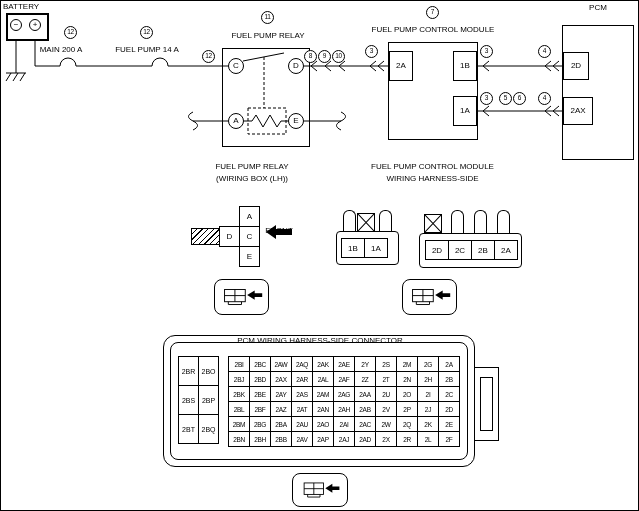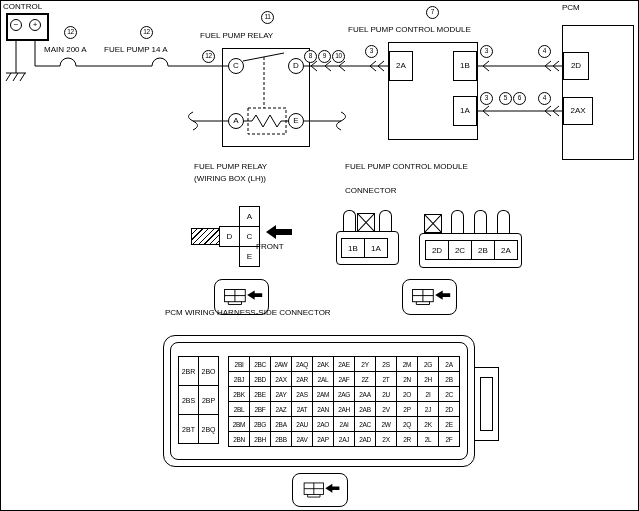--- a/index.html
+++ b/index.html
@@ -1,21 +1,21 @@
 <!DOCTYPE html>
 <html><head>
 <meta charset="utf-8">
 <style>
   *{margin:0;padding:0;box-sizing:border-box}
   body{background:#fff}
   .stage{position:relative;width:639px;height:511px;background:#fff;color:#000;
          font-family:"Liberation Sans",sans-serif;box-shadow:inset 0 0 0 1px #000;overflow:hidden}
   .lines{position:absolute;left:0;top:0}
   .txt{position:absolute;font-size:8px;line-height:10px;white-space:nowrap}
-  .ctr{}
+  .ctr{text-align:center}
   .callout{position:absolute;width:13px;height:13px;border:1px solid #000;border-radius:50%;
            background:#fff;display:flex;align-items:center;justify-content:center;
            font-size:6.5px;line-height:1;letter-spacing:-0.3px}
   .obox{position:absolute;border:1.5px solid #000;background:transparent}
   .tcirc{position:absolute;width:16px;height:16px;border:1px solid #000;border-radius:50%;background:#fff;
          display:flex;align-items:center;justify-content:center;font-size:8px;line-height:1}
   .bterm{position:absolute;width:12px;height:12px;border:1px solid #000;border-radius:50%;background:#fff;
          display:flex;align-items:center;justify-content:center;font-size:8px;line-height:1}
   .pin{position:absolute;border:1px solid #000;background:#fff;display:flex;align-items:center;
        justify-content:center;font-size:8px;line-height:1}
@@ -59,27 +59,27 @@
       <rect x="248" y="108" width="38" height="26" stroke-dasharray="3,2"></rect>
       <path d="M193,112 c-6,3 -6,6 0,9 c6,3 6,6 0,9"></path>
       <path d="M341,112 c6,3 6,6 0,9 c-6,3 -6,6 0,9"></path>
       <path d="M317,61 L311,66 L317,71 M331,61 L325,66 L331,71 M345,61 L339,66 L345,71"></path>
       <path d="M376,61 L370,66 L376,71 M384,61 L378,66 L384,71"></path>
       <path d="M489,61 L483,66 L489,71 M551,61 L545,66 L551,71 M559,61 L553,66 L559,71"></path>
       <path d="M489,106 L483,111 L489,116 M551,106 L545,111 L551,116 M559,106 L553,111 L559,116"></path>
     </g>
   </svg>
 
-  <div class="txt" style="left:3px;top:2px">CONTROL</div>
+  <div class="txt" style="left:3px;top:2px">BATTERY</div>
   <div class="obox" style="left:6px;top:13px;width:43px;height:28px;border-width:2px"></div>
   <div class="bterm" style="left:10px;top:19px">−</div>
   <div class="bterm" style="left:29px;top:19px">+</div>
 
   <div class="callout" style="left:64px;top:26px">12</div>
-  <div class="txt ctr" style="left:44px;top:45px;width:66px">MAIN 200 A</div>
+  <div class="txt ctr" style="left:28px;top:45px;width:66px">MAIN 200 A</div>
   <div class="callout" style="left:140px;top:26px">12</div>
   <div class="txt ctr" style="left:104px;top:45px;width:86px">FUEL PUMP 14 A</div>
   <div class="callout" style="left:202px;top:50px">12</div>
 
   <div class="callout" style="left:261px;top:11px">11</div>
   <div class="txt ctr" style="left:200px;top:31px;width:136px">FUEL PUMP RELAY</div>
   <div class="obox" style="left:222px;top:48px;width:88px;height:99px"></div>
   <div class="tcirc" style="left:228px;top:58px">C</div>
   <div class="tcirc" style="left:288px;top:58px">D</div>
   <div class="tcirc" style="left:228px;top:113px">A</div>
@@ -112,24 +112,24 @@
   <div class="txt ctr" style="left:194px;top:162px;width:116px">FUEL PUMP RELAY</div>
   <div class="txt ctr" style="left:194px;top:174px;width:116px">(WIRING BOX (LH))</div>
   <div class="hatch" style="left:191px;top:228px;width:29px;height:17px"></div>
   <div class="pcell" style="left:239px;top:206px">A</div>
   <div class="pcell" style="left:219px;top:226px">D</div>
   <div class="pcell" style="left:239px;top:226px">C</div>
   <div class="pcell" style="left:239px;top:246px">E</div>
   <svg class="arrowsvg" style="left:266px;top:224px" width="26" height="16">
     <polygon points="0,8 10,1 10,5 26,5 26,11 10,11 10,15" fill="#000"></polygon>
   </svg>
-  <div class="txt ctr" style="left:256px;top:242px;width:46px">FRONT</div>
+  <div class="txt ctr" style="left:256px;top:226px;width:46px">FRONT</div>
 
   <div class="txt ctr" style="left:345px;top:162px;width:175px">FUEL PUMP CONTROL MODULE</div>
-  <div class="txt ctr" style="left:345px;top:186px;width:175px">CONNECTOR</div>
+  <div class="txt ctr" style="left:345px;top:174px;width:175px">WIRING HARNESS-SIDE</div>
 
   <div class="prong" style="left:343px;top:210px;width:13px;height:23px"></div>
   <div class="prong" style="left:379px;top:210px;width:13px;height:23px"></div>
   <div class="xbox" style="left:357px;top:213px;width:18px;height:19px">
     <svg viewBox="0 0 10 10" preserveAspectRatio="none">
         <path d="M0,0 L10,10 M10,0 L0,10" stroke="#000" fill="none" vector-effect="non-scaling-stroke"></path>
       </svg>
   </div>
   <div class="cbody" style="left:336px;top:231px;width:63px;height:34px"></div>
   <div class="cells" style="left:341px;top:238px">
@@ -165,21 +165,21 @@
   <div class="iconbox" style="left:402px;top:279px;width:55px;height:36px">
     <svg viewBox="0 0 54 34">
       <g stroke="#000" fill="none">
           <rect x="9" y="9" width="22" height="13"></rect>
           <path d="M20,9 V22 M9,15.5 H31 M13,22 v3 h14 v-3"></path>
         </g>
       <polygon points="33,15 41,10 41,13 49,13 49,17 41,17 41,20" fill="#000"></polygon>
     </svg>
   </div>
 
-  <div class="txt ctr" style="left:165px;top:308px;width:310px">PCM WIRING HARNESS-SIDE CONNECTOR</div>
+  <div class="txt ctr" style="left:165px;top:336px;width:310px">PCM WIRING HARNESS-SIDE CONNECTOR</div>
   <div class="obox" style="left:163px;top:335px;width:312px;height:132px;border-radius:12px"></div>
   <div class="obox" style="left:170px;top:342px;width:298px;height:118px;border-width:1px;border-radius:8px"></div>
   <div class="obox" style="left:474px;top:367px;width:25px;height:74px"></div>
   <div class="obox" style="left:480px;top:377px;width:13px;height:54px;border-width:1px"></div>
   <div class="pgrid" style="left:178px;top:356px;grid-template-columns:repeat(2,20px)">
       <div class="lcell">2BR</div>
       <div class="lcell">2BO</div>
       <div class="lcell">2BS</div>
       <div class="lcell">2BP</div>
       <div class="lcell">2BT</div>

